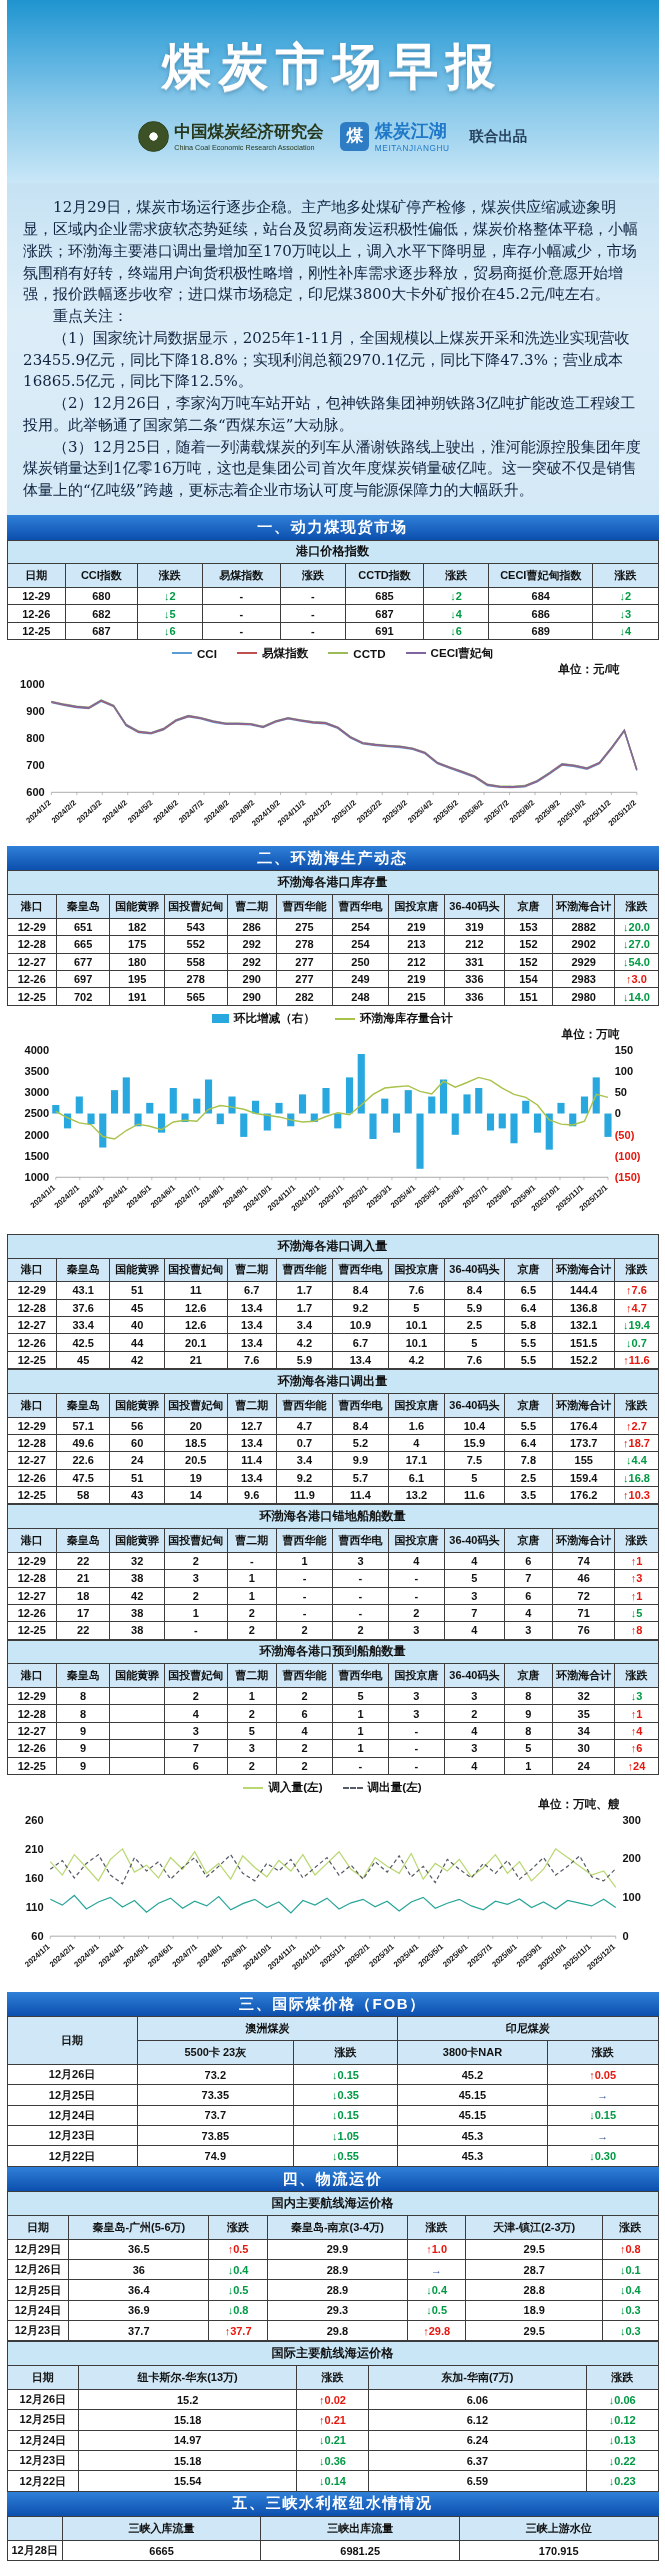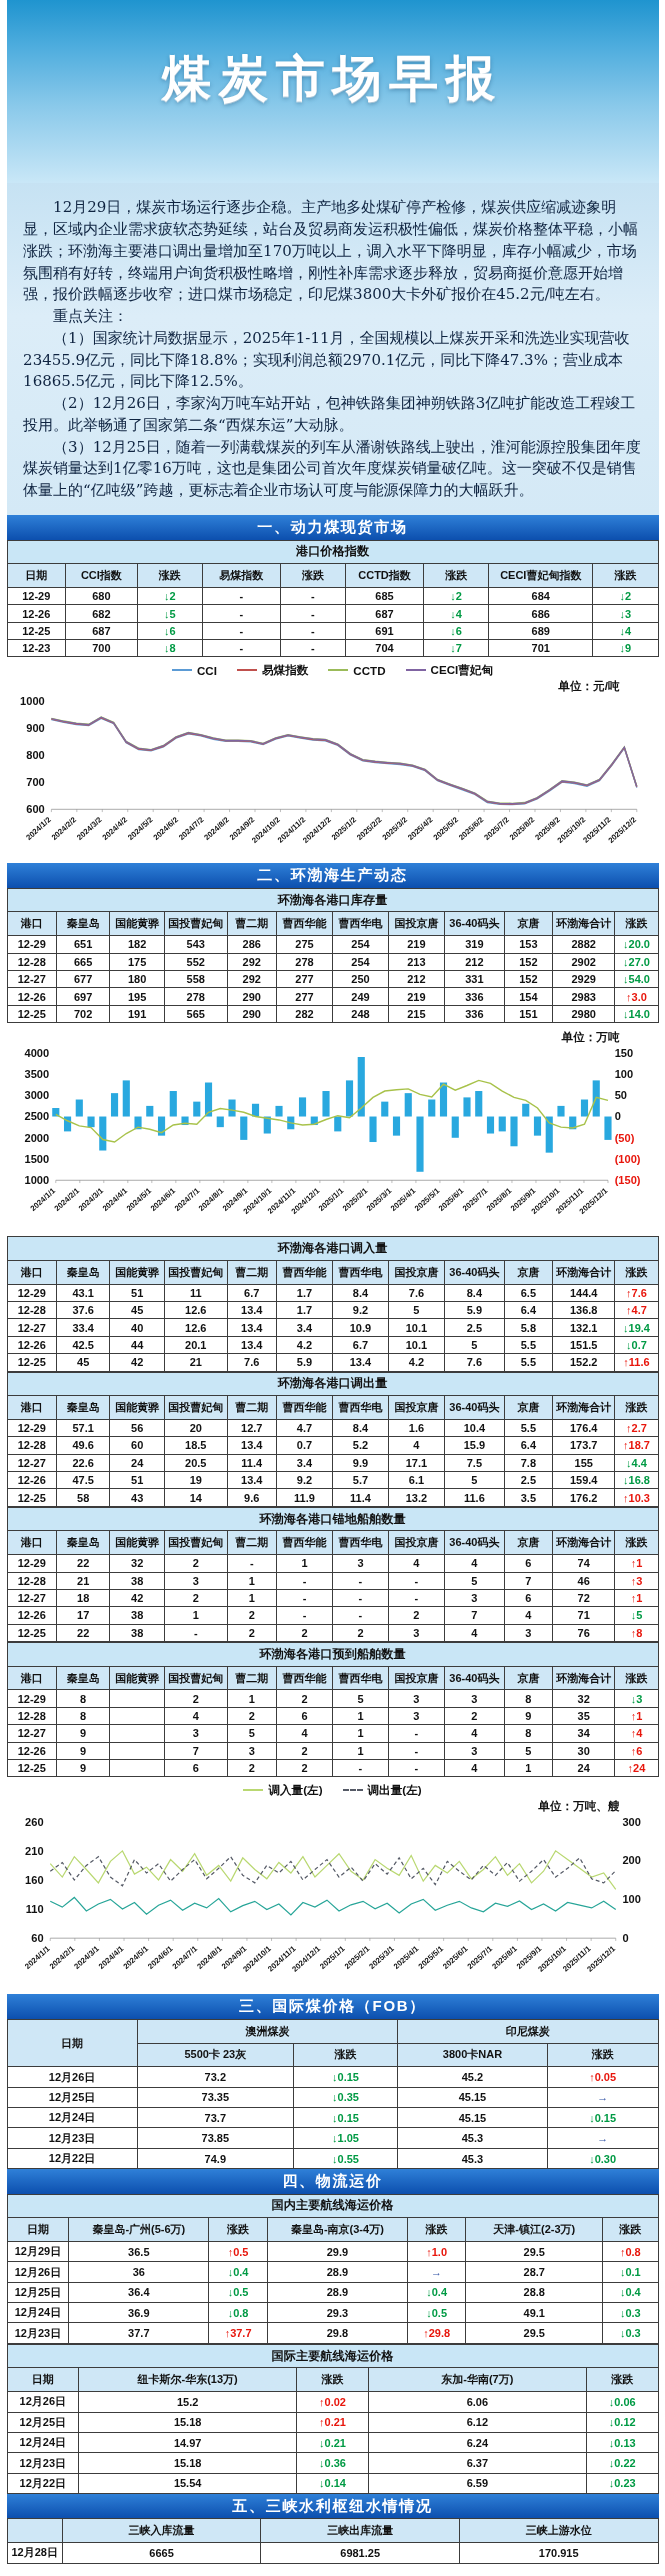--- a/index.html
+++ b/index.html
@@ -1,21 +1,21 @@
 <!DOCTYPE html>
 <html style="--up: #e8160c; --down: #009a44; --flat: #2b4ea2;font-size:9px"><head>
 <meta charset="utf-8">
 <style>
   html,body{margin:0;padding:0;background:#ffffff;}
   body{width:665px;font-family:"Liberation Sans","DejaVu Sans",sans-serif;color:#111;}
   .page{width:652px;margin:0 auto;background:#fff;}
 
   
   .hero{height:183px;background:linear-gradient(180deg,#1f94cf 0%,#4fadde 26%,#8ac9ea 58%,#c9e7f7 100%);text-align:center;overflow:hidden;}
-  .hero h1{margin:12px;padding-top:34px;font-size:49px;font-weight:bold;color:#fff;letter-spacing:7.8px;text-shadow:0 2.2px 4.4px rgba(20,70,110,.4),0 0.6px 0 #dff2fc;}
+  .hero h1{margin:0;padding-top:34px;font-size:49px;font-weight:bold;color:#fff;letter-spacing:7.8px;text-shadow:0 2.2px 4.4px rgba(20,70,110,.4),0 0.6px 0 #dff2fc;}
   .logo-row{display:flex;justify-content:center;align-items:center;gap:16.6px;margin-top:19px;}
   .org{display:flex;align-items:center;gap:5.5px;text-align:left;}
   .badge-green{width:31px;height:31px;border-radius:50%;background:radial-gradient(circle,#ffffff 0 3.9px,#3c5226 4.4px 100%);border:1.7px solid #2f4420;box-sizing:border-box;flex:0 0 auto;}
   .badge-blue{width:29px;height:29px;border-radius:5.5px;background:#2e7cc3;color:#fff;font-size:16.6px;font-weight:bold;display:flex;align-items:center;justify-content:center;flex:0 0 auto;}
   .org1-name{font-size:16.6px;font-weight:bold;color:#26371b;}
   .org1-en{font-size:7.2px;color:#26371b;}
   .org2-name{font-size:18px;font-weight:bold;color:#1f78c8;}
   .org2-en{font-size:8.3px;color:#1f78c8;letter-spacing:0.6px;}
   .joint{font-size:14.4px;font-weight:bold;color:#27425e;margin-left:3.3px;}
 
@@ -43,20 +43,37 @@
   .sw-bar{display:inline-block;width:16.6px;height:9px;}
   .unit{font-weight:bold;font-size:11.6px;text-align:right;padding:1.1px 39px 0 0;color:#111;}
 </style>
 </head>
 <body>
 
 <div class="page">
 
   <div class="hero">
     <h1>煤炭市场早报</h1>
+    <div class="logo-row">
+      <div class="org">
+        <span class="badge-green"></span>
+        <span>
+          <div class="org1-name">中国煤炭经济研究会</div>
+          <div class="org1-en">China Coal Economic Research Association</div>
+        </span>
+      </div>
+      <div class="org">
+        <span class="badge-blue">煤</span>
+        <span>
+          <div class="org2-name">煤炭江湖</div>
+          <div class="org2-en">MEITANJIANGHU</div>
+        </span>
+      </div>
+      <span class="joint">联合出品</span>
+    </div>
   </div>
 
   <div class="intro">
     <p>12月29日，煤炭市场运行逐步企稳。主产地多处煤矿停产检修，煤炭供应缩减迹象明显，区域内企业需求疲软态势延续，站台及贸易商发运积极性偏低，煤炭价格整体平稳，小幅涨跌；环渤海主要港口调出量增加至170万吨以上，调入水平下降明显，库存小幅减少，市场氛围稍有好转，终端用户询货积极性略增，刚性补库需求逐步释放，贸易商挺价意愿开始增强，报价跌幅逐步收窄；进口煤市场稳定，印尼煤3800大卡外矿报价在45.2元/吨左右。</p>
     <p class="focus">重点关注：</p>
     <p>（1）国家统计局数据显示，2025年1-11月，全国规模以上煤炭开采和洗选业实现营收23455.9亿元，同比下降18.8%；实现利润总额2970.1亿元，同比下降47.3%；营业成本16865.5亿元，同比下降12.5%。</p>
     <p>（2）12月26日，李家沟万吨车站开站，包神铁路集团神朔铁路3亿吨扩能改造工程竣工投用。此举畅通了国家第二条“西煤东运”大动脉。</p>
     <p>（3）12月25日，随着一列满载煤炭的列车从潘谢铁路线上驶出，淮河能源控股集团年度煤炭销量达到1亿零16万吨，这也是集团公司首次年度煤炭销量破亿吨。这一突破不仅是销售体量上的“亿吨级”跨越，更标志着企业市场认可度与能源保障力的大幅跃升。</p>
   </div>
 
@@ -116,31 +133,20 @@
           <tr>
             <td>12-25</td>
             <td>687</td>
             <td class="dn">↓6</td>
             <td>-</td>
             <td>-</td>
             <td>691</td>
             <td class="dn">↓6</td>
             <td>689</td>
             <td class="dn">↓4</td>
-          </tr>
-          <tr>
-            <td>12-23</td>
-            <td>700</td>
-            <td class="dn">↓8</td>
-            <td>-</td>
-            <td>-</td>
-            <td>704</td>
-            <td class="dn">↓7</td>
-            <td>701</td>
-            <td class="dn">↓9</td>
           </tr>
         </tbody>
       </table>
     </div>
 
   <div class="chart-wrap">
     <div class="legend" id="leg1">
         <span class="item">
           <span class="sw-line" style="border-top-color: rgb(91, 155, 213);"></span>
           <span>CCI</span>
@@ -326,20 +332,30 @@
             <td>336</td>
             <td>151</td>
             <td>2980</td>
             <td class="dn">↓14.0</td>
           </tr>
         </tbody>
       </table>
     </div>
 
   <div class="chart-wrap">
+    <div class="legend" id="leg2">
+        <span class="item">
+          <span class="sw-bar" style="background: rgb(41, 168, 223);"></span>
+          <span>环比增减（右）</span>
+        </span>
+        <span class="item">
+          <span class="sw-line" style="border-top-color: rgb(168, 194, 74);"></span>
+          <span>环渤海库存量合计</span>
+        </span>
+      </div>
     <div class="unit">单位：万吨</div>
     <div id="chart2"><svg viewBox="0 0 1176 340" width="100%">
           <text x="76" y="251" font-size="20" text-anchor="end" fill="#111" font-weight="bold">1000</text>
           <text x="76" y="212.66666666666669" font-size="20" text-anchor="end" fill="#111" font-weight="bold">1500</text>
           <text x="76" y="174.33333333333334" font-size="20" text-anchor="end" fill="#111" font-weight="bold">2000</text>
           <text x="76" y="136" font-size="20" text-anchor="end" fill="#111" font-weight="bold">2500</text>
           <text x="76" y="97.66666666666667" font-size="20" text-anchor="end" fill="#111" font-weight="bold">3000</text>
           <text x="76" y="59.33333333333332" font-size="20" text-anchor="end" fill="#111" font-weight="bold">3500</text>
           <text x="76" y="21" font-size="20" text-anchor="end" fill="#111" font-weight="bold">4000</text>
           <text x="1096" y="21" font-size="20" text-anchor="start" fill="#111" font-weight="bold">150</text>
@@ -1077,21 +1093,21 @@
             <td class="dn">↓0.4</td>
             <td>28.8</td>
             <td class="dn">↓0.4</td>
           </tr>
           <tr>
             <td>12月24日</td>
             <td>36.9</td>
             <td class="dn">↓0.8</td>
             <td>29.3</td>
             <td class="dn">↓0.5</td>
-            <td>49.1</td>
+            <td>18.9</td>
             <td class="dn">↓0.3</td>
           </tr>
           <tr>
             <td>12月23日</td>
             <td>37.7</td>
             <td class="up">↑37.7</td>
             <td>29.8</td>
             <td class="up">↑29.8</td>
             <td>29.5</td>
             <td class="dn">↓0.3</td>

